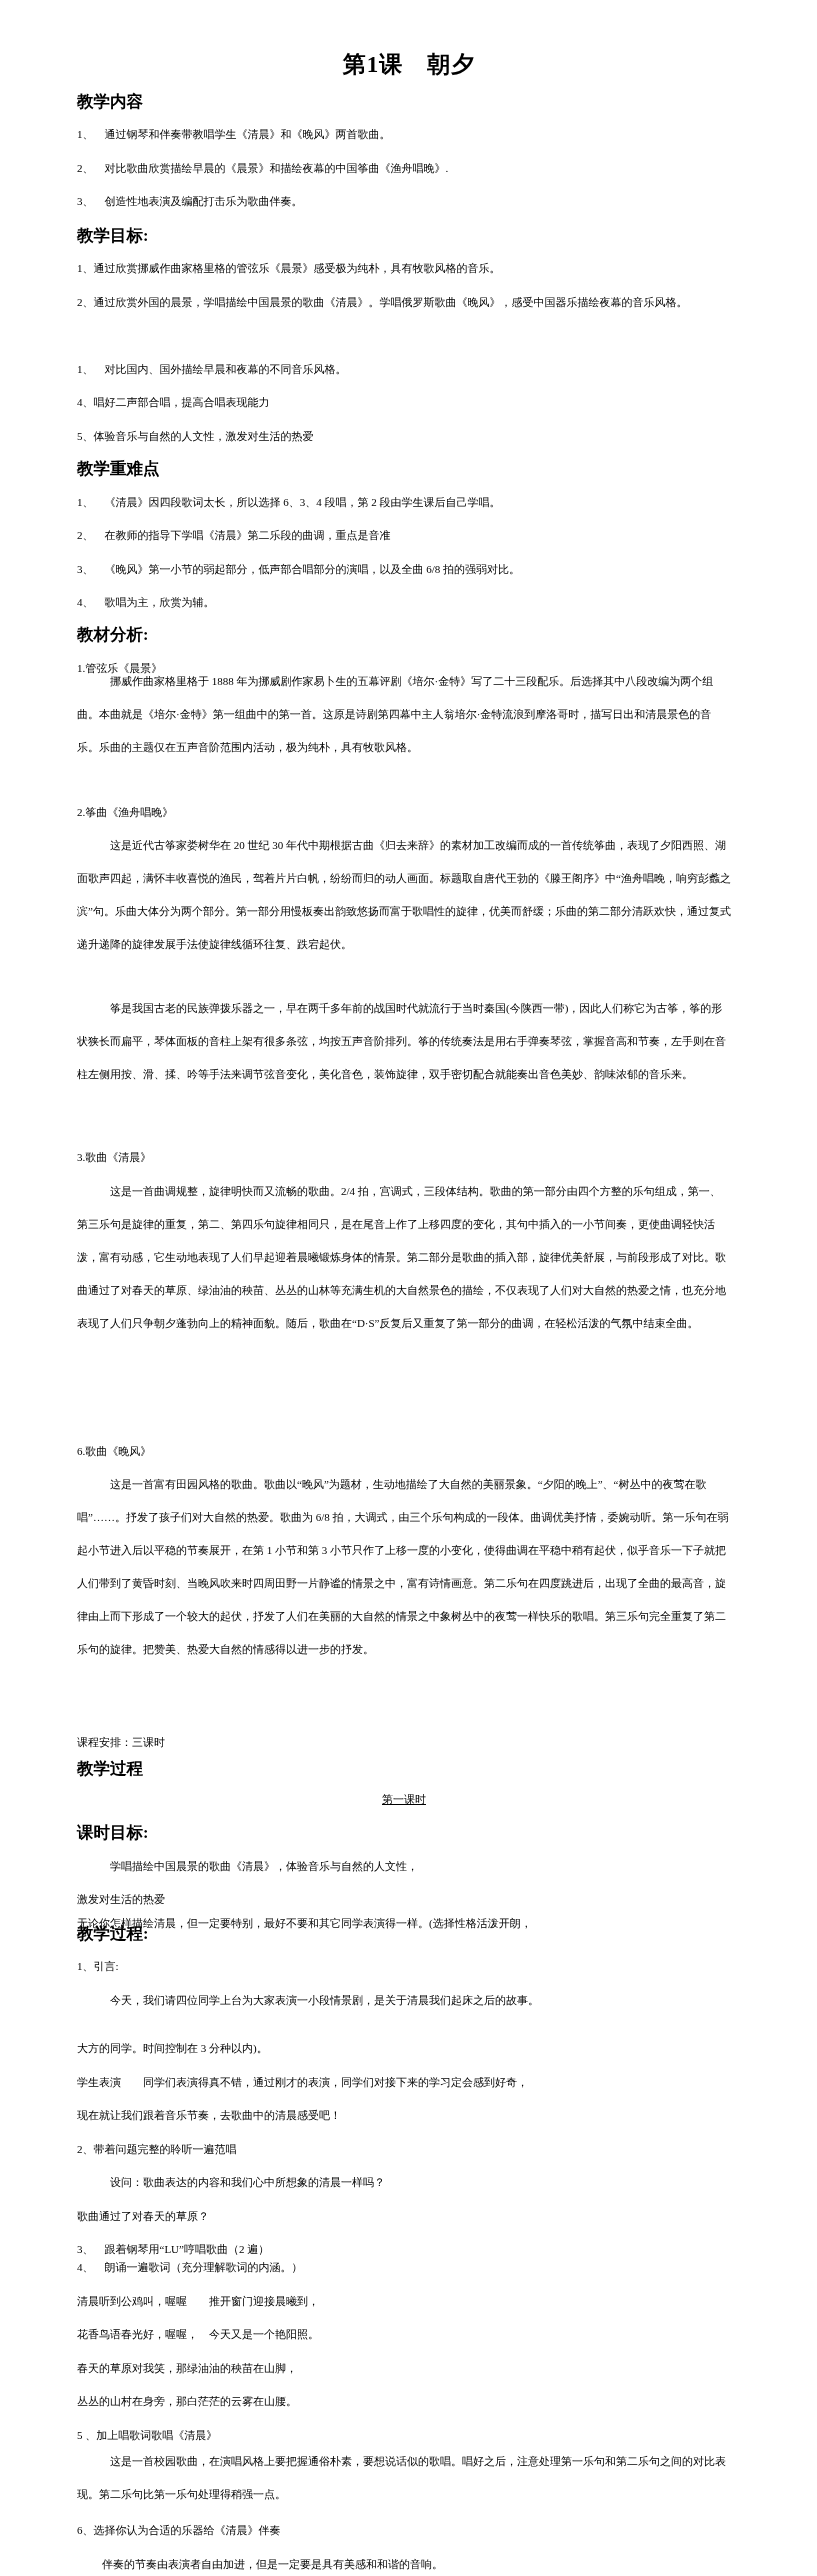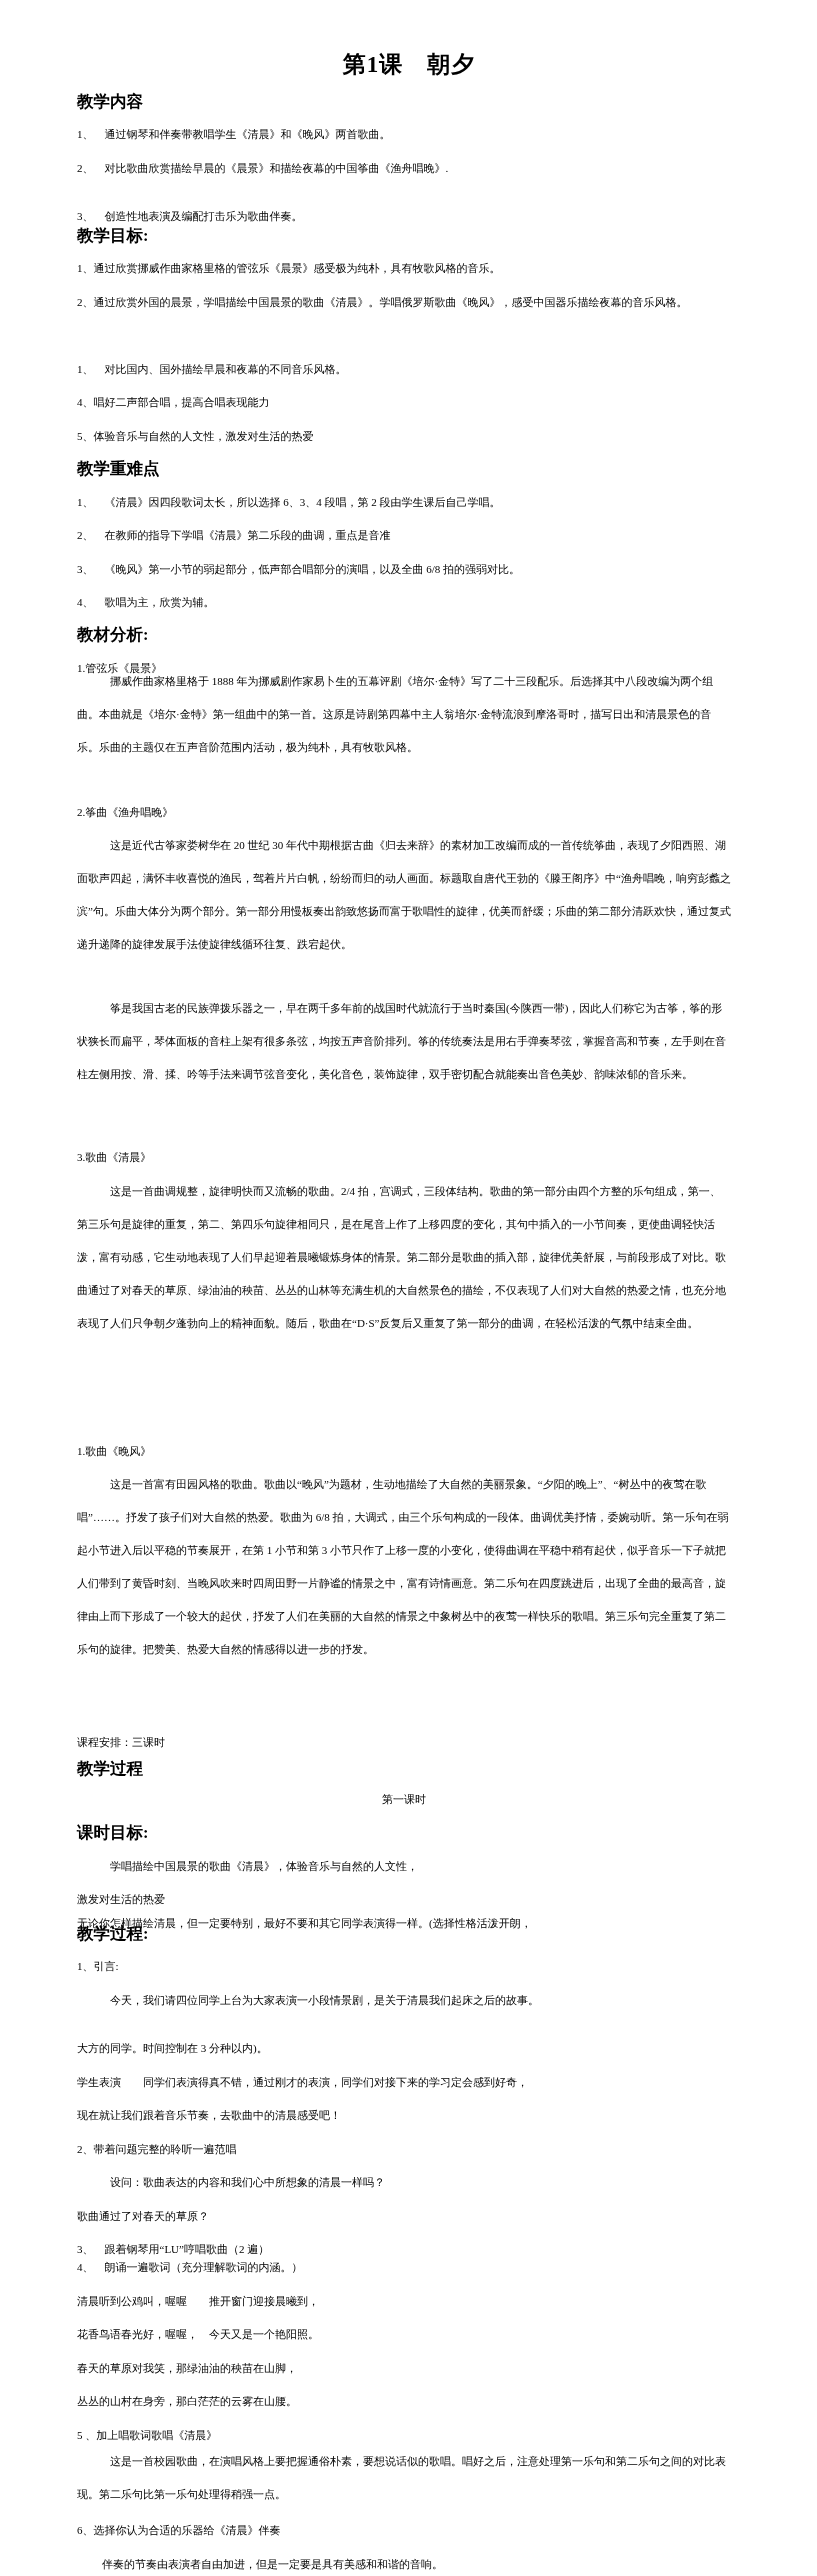--- a/index.html
+++ b/index.html
@@ -3,34 +3,34 @@
 <meta charset="utf-8">
 <style>
   html, body { margin:0; padding:0; background:#ffffff; }
   body { width:818px; height:3031px; position:relative; overflow:hidden;
          font-family:"Liberation Serif","DejaVu Serif",serif; color:#000; }
   .page { position:absolute; left:77px; top:0; width:654px; }
   .title { position:absolute; left:0; width:818px; top:49px; text-align:center;
            font-size:23px; font-weight:bold; letter-spacing:1px; }
   .blk { position:absolute; left:0; width:654px; font-size:11px; line-height:33px; white-space:normal; }
   .head { font-weight:bold; font-size:16.5px; }
-  .center { text-align:center; width:654px; }
+  .center { text-align:center; width:654px;text-decoration:underline; }
   .indent { text-indent:33px; }
 </style>
 </head>
 <body>
 
 <div class="title">第1课　朝夕</div>
 
 <div class="page">
 
   <div class="blk head" style="top:85px">教学内容</div>
   <div class="blk" style="top:118px">1、　通过钢琴和伴奏带教唱学生《清晨》和《晚风》两首歌曲。</div>
   <div class="blk" style="top:152px">2、　对比歌曲欣赏描绘早晨的《晨景》和描绘夜幕的中国筝曲《渔舟唱晚》.</div>
-  <div class="blk" style="top:200px">3、　创造性地表演及编配打击乐为歌曲伴奏。</div>
+  <div class="blk" style="top:185px">3、　创造性地表演及编配打击乐为歌曲伴奏。</div>
 
   <div class="blk head" style="top:219px">教学目标:</div>
   <div class="blk" style="top:252px">1、通过欣赏挪威作曲家格里格的管弦乐《晨景》感受极为纯朴，具有牧歌风格的音乐。</div>
   <div class="blk" style="top:286px">2、通过欣赏外国的晨景，学唱描绘中国晨景的歌曲《清晨》。学唱俄罗斯歌曲《晚风》，感受中国器乐描绘夜幕的音乐风格。</div>
   <div class="blk" style="top:353px">1、　对比国内、国外描绘早晨和夜幕的不同音乐风格。</div>
   <div class="blk" style="top:386px">4、唱好二声部合唱，提高合唱表现能力</div>
   <div class="blk" style="top:420px">5、体验音乐与自然的人文性，激发对生活的热爱</div>
 
   <div class="blk head" style="top:452px">教学重难点</div>
   <div class="blk" style="top:486px">1、　《清晨》因四段歌词太长，所以选择 6、3、4 段唱，第 2 段由学生课后自己学唱。</div>
@@ -42,21 +42,21 @@
   <div class="blk" style="top:652px">1.管弦乐《晨景》</div>
   <div class="blk indent" style="top:665px">挪威作曲家格里格于 1888 年为挪威剧作家易卜生的五幕评剧《培尔·金特》写了二十三段配乐。后选择其中八段改编为两个组曲。本曲就是《培尔·金特》第一组曲中的第一首。这原是诗剧第四幕中主人翁培尔·金特流浪到摩洛哥时，描写日出和清晨景色的音乐。乐曲的主题仅在五声音阶范围内活动，极为纯朴，具有牧歌风格。</div>
 
   <div class="blk" style="top:796px">2.筝曲《渔舟唱晚》</div>
   <div class="blk indent" style="top:829px">这是近代古筝家娄树华在 20 世纪 30 年代中期根据古曲《归去来辞》的素材加工改编而成的一首传统筝曲，表现了夕阳西照、湖面歌声四起，满怀丰收喜悦的渔民，驾着片片白帆，纷纷而归的动人画面。标题取自唐代王勃的《滕王阁序》中“渔舟唱晚，响穷彭蠡之滨”句。乐曲大体分为两个部分。第一部分用慢板奏出韵致悠扬而富于歌唱性的旋律，优美而舒缓；乐曲的第二部分清跃欢快，通过复式递升递降的旋律发展手法使旋律线循环往复、跌宕起伏。</div>
   <div class="blk indent" style="top:992px">筝是我国古老的民族弹拨乐器之一，早在两千多年前的战国时代就流行于当时秦国(今陕西一带)，因此人们称它为古筝，筝的形状狭长而扁平，琴体面板的音柱上架有很多条弦，均按五声音阶排列。筝的传统奏法是用右手弹奏琴弦，掌握音高和节奏，左手则在音柱左侧用按、滑、揉、吟等手法来调节弦音变化，美化音色，装饰旋律，双手密切配合就能奏出音色美妙、韵味浓郁的音乐来。</div>
 
   <div class="blk" style="top:1141px">3.歌曲《清晨》</div>
   <div class="blk indent" style="top:1175px">这是一首曲调规整，旋律明快而又流畅的歌曲。2/4 拍，宫调式，三段体结构。歌曲的第一部分由四个方整的乐句组成，第一、第三乐句是旋律的重复，第二、第四乐句旋律相同只，是在尾音上作了上移四度的变化，其句中插入的一小节间奏，更使曲调轻快活泼，富有动感，它生动地表现了人们早起迎着晨曦锻炼身体的情景。第二部分是歌曲的插入部，旋律优美舒展，与前段形成了对比。歌曲通过了对春天的草原、绿油油的秧苗、丛丛的山林等充满生机的大自然景色的描绘，不仅表现了人们对大自然的热爱之情，也充分地表现了人们只争朝夕蓬勃向上的精神面貌。随后，歌曲在“D·S”反复后又重复了第一部分的曲调，在轻松活泼的气氛中结束全曲。</div>
 
-  <div class="blk" style="top:1435px">1.歌曲《晚风》</div>
+  <div class="blk" style="top:1435px">6.歌曲《晚风》</div>
   <div class="blk indent" style="top:1468px">这是一首富有田园风格的歌曲。歌曲以“晚风”为题材，生动地描绘了大自然的美丽景象。“夕阳的晚上”、“树丛中的夜莺在歌唱”……。抒发了孩子们对大自然的热爱。歌曲为 6/8 拍，大调式，由三个乐句构成的一段体。曲调优美抒情，委婉动听。第一乐句在弱起小节进入后以平稳的节奏展开，在第 1 小节和第 3 小节只作了上移一度的小变化，使得曲调在平稳中稍有起伏，似乎音乐一下子就把人们带到了黄昏时刻、当晚风吹来时四周田野一片静谧的情景之中，富有诗情画意。第二乐句在四度跳进后，出现了全曲的最高音，旋律由上而下形成了一个较大的起伏，抒发了人们在美丽的大自然的情景之中象树丛中的夜莺一样快乐的歌唱。第三乐句完全重复了第二乐句的旋律。把赞美、热爱大自然的情感得以进一步的抒发。</div>
 
   <div class="blk" style="top:1726px">课程安排：三课时</div>
 
   <div class="blk head" style="top:1752px">教学过程</div>
   <div class="blk center" style="top:1783px">第一课时</div>
   <div class="blk head" style="top:1816px">课时目标:</div>
   <div class="blk indent" style="top:1850px">学唱描绘中国晨景的歌曲《清晨》，体验音乐与自然的人文性，</div>
   <div class="blk" style="top:1883px">激发对生活的热爱</div>
   <div class="blk head" style="top:1917px">教学过程:</div>

